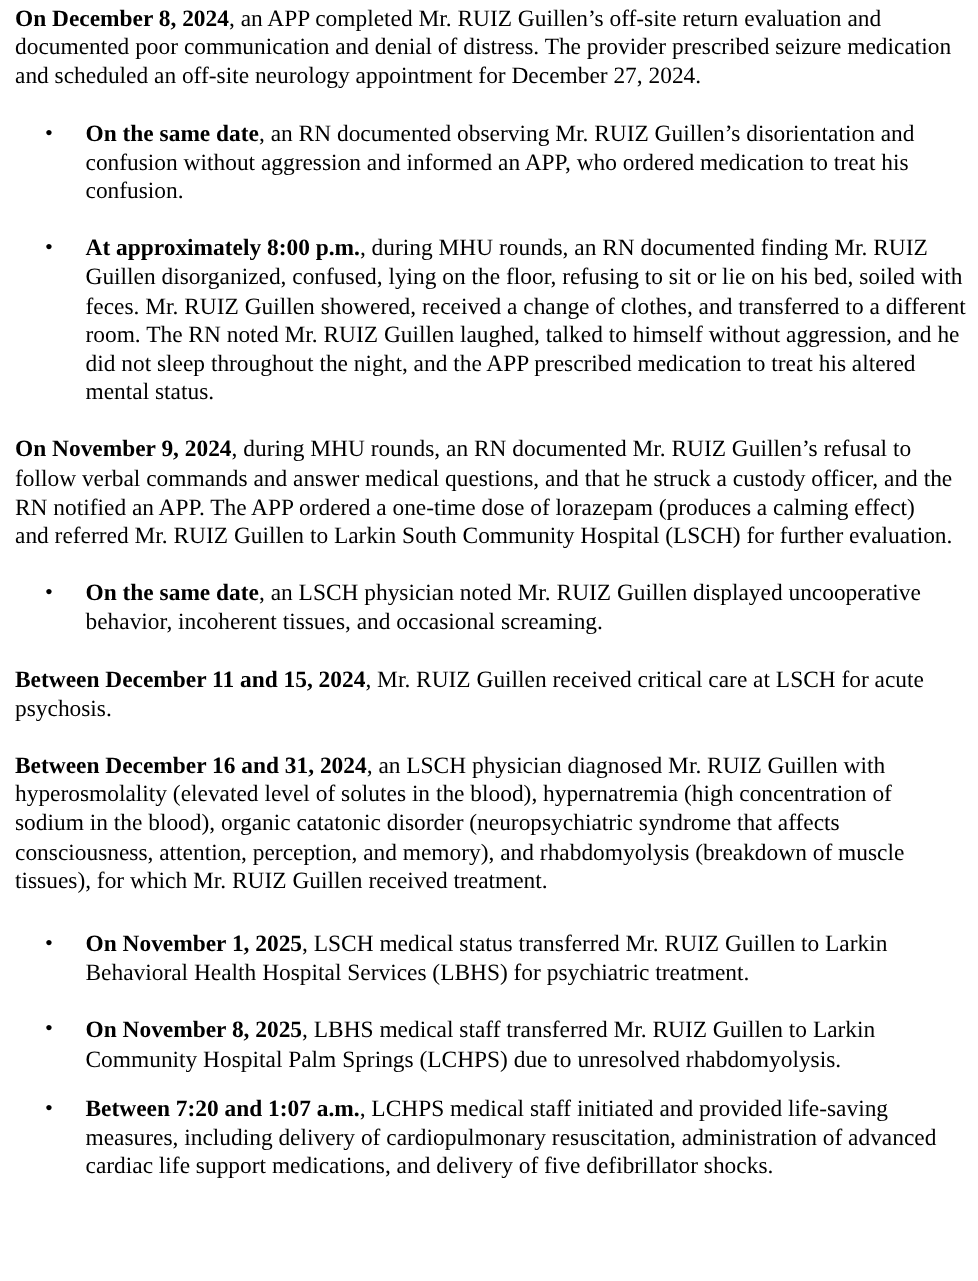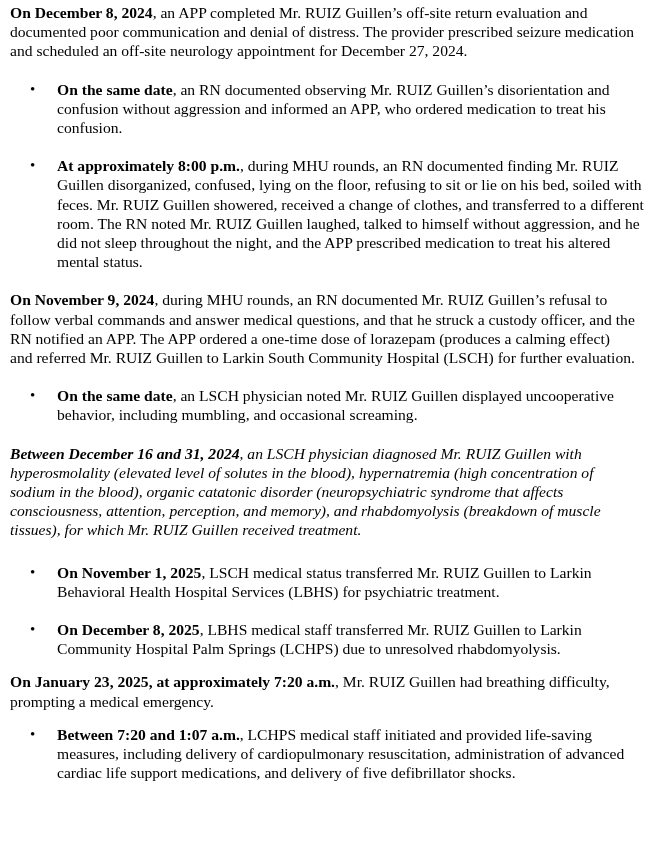--- a/index.html
+++ b/index.html
@@ -19,21 +19,21 @@
       padding-left: 47px;
       margin: 0 0 19px 0;
     }
     .bullet .dot {
       position: absolute;
       left: 20px;
       top: 0;
       font-size: 15px;
     }
     b { font-weight: bold; }
-    .gap-lg { margin-bottom: 23px; font-style: italic; }
+    .gap-lg { margin-bottom: 23px; }
     .gap-sm { margin-bottom: 14px; }
   </style>
 </head>
 <body>
 
 <div class="page">
 
   <p>
     <b>On December 8, 2024</b><span>, an APP completed Mr. RUIZ Guillen’s off-site return evaluation and documented poor communication and denial of distress. The provider prescribed seizure medication and scheduled an off-site neurology appointment for December 27, 2024.</span>
   </p>
@@ -47,41 +47,41 @@
     <span class="dot">•</span>
     <b>At approximately 8:00 p.m.</b><span>, during MHU rounds, an RN documented finding Mr. RUIZ Guillen disorganized, confused, lying on the floor, refusing to sit or lie on his bed, soiled with feces. Mr. RUIZ Guillen showered, received a change of clothes, and transferred to a different room. The RN noted Mr. RUIZ Guillen laughed, talked to himself without aggression, and he did not sleep throughout the night, and the APP prescribed medication to treat his altered mental status.</span>
   </div>
 
   <p>
     <b>On November 9, 2024</b><span>, during MHU rounds, an RN documented Mr. RUIZ Guillen’s refusal to follow verbal commands and answer medical questions, and that he struck a custody officer, and the RN notified an APP. The APP ordered a one-time dose of lorazepam (produces a calming effect) and referred Mr. RUIZ Guillen to Larkin South Community Hospital (LSCH) for further evaluation.</span>
   </p>
 
   <div class="bullet">
     <span class="dot">•</span>
-    <b>On the same date</b><span>, an LSCH physician noted Mr. RUIZ Guillen displayed uncooperative behavior, including mumbling, and occasional screaming.</span>
+    <b>On the same date</b><span>, an LSCH physician noted Mr. RUIZ Guillen displayed uncooperative behavior, incoherent tissues, and occasional screaming.</span>
   </div>
 
+  <p>
+    <b>Between December 11 and 15, 2024</b><span>, Mr. RUIZ Guillen received critical care at LSCH for acute psychosis.</span>
+  </p>
 
   <p class="gap-lg">
     <b>Between December 16 and 31, 2024</b><span>, an LSCH physician diagnosed Mr. RUIZ Guillen with hyperosmolality (elevated level of solutes in the blood), hypernatremia (high concentration of sodium in the blood), organic catatonic disorder (neuropsychiatric syndrome that affects consciousness, attention, perception, and memory), and rhabdomyolysis (breakdown of muscle tissues), for which Mr. RUIZ Guillen received treatment.</span>
   </p>
 
   <div class="bullet">
     <span class="dot">•</span>
     <b>On November 1, 2025</b><span>, LSCH medical status transferred Mr. RUIZ Guillen to Larkin Behavioral Health Hospital Services (LBHS) for psychiatric treatment.</span>
   </div>
 
   <div class="bullet gap-sm">
     <span class="dot">•</span>
-    <b>On December 8, 2025</b><span>, LBHS medical staff transferred Mr. RUIZ Guillen to Larkin Community Hospital Palm Springs (LCHPS) due to unresolved rhabdomyolysis.</span>
+    <b>On November 8, 2025</b><span>, LBHS medical staff transferred Mr. RUIZ Guillen to Larkin Community Hospital Palm Springs (LCHPS) due to unresolved rhabdomyolysis.</span>
   </div>
 
-  <p class="gap-sm">
-    <b>On January 23, 2025, at approximately 7:20 a.m.</b><span>, Mr. RUIZ Guillen had breathing difficulty, prompting a medical emergency.</span>
-  </p>
 
   <div class="bullet gap-sm">
     <span class="dot">•</span>
     <b>Between 7:20 and 1:07 a.m.</b><span>, LCHPS medical staff initiated and provided life-saving measures, including delivery of cardiopulmonary resuscitation, administration of advanced cardiac life support medications, and delivery of five defibrillator shocks.</span>
   </div>
 
   <p>
     
   </p>
 

